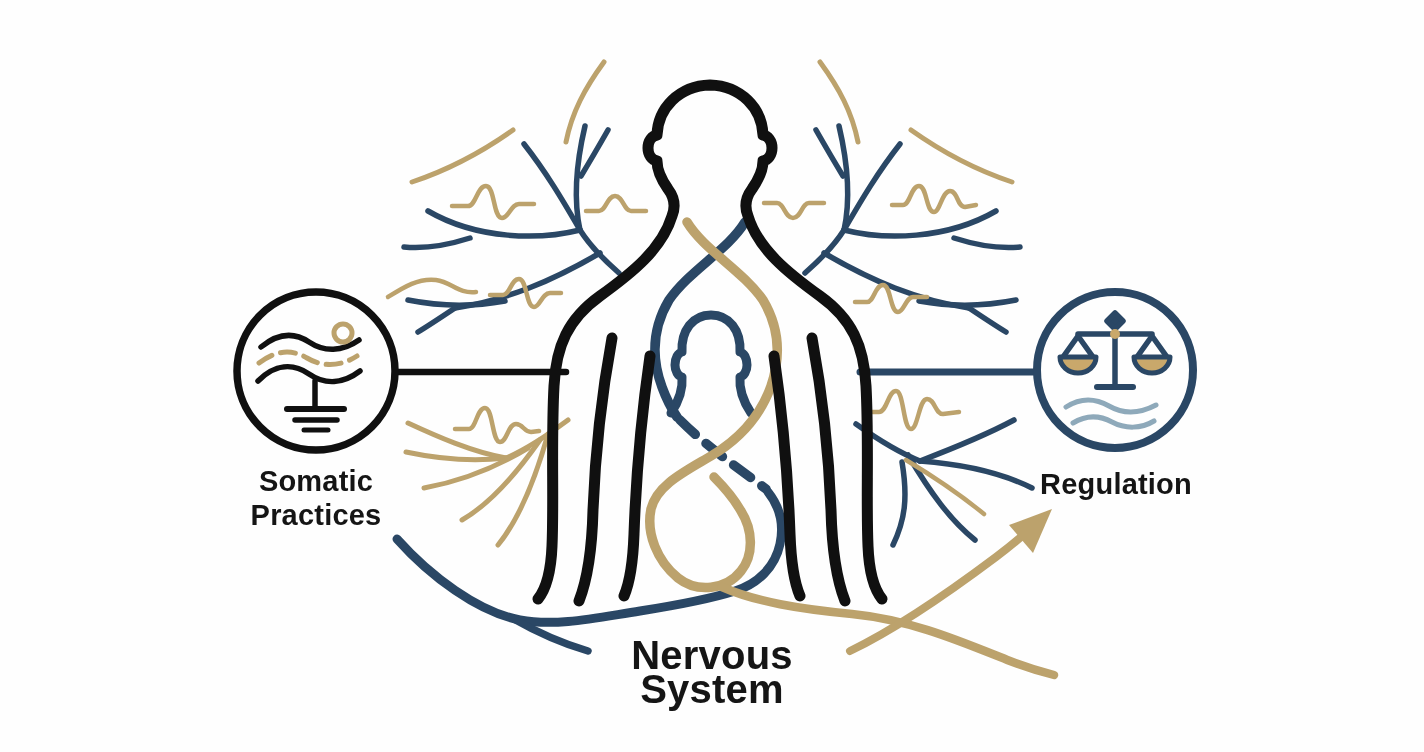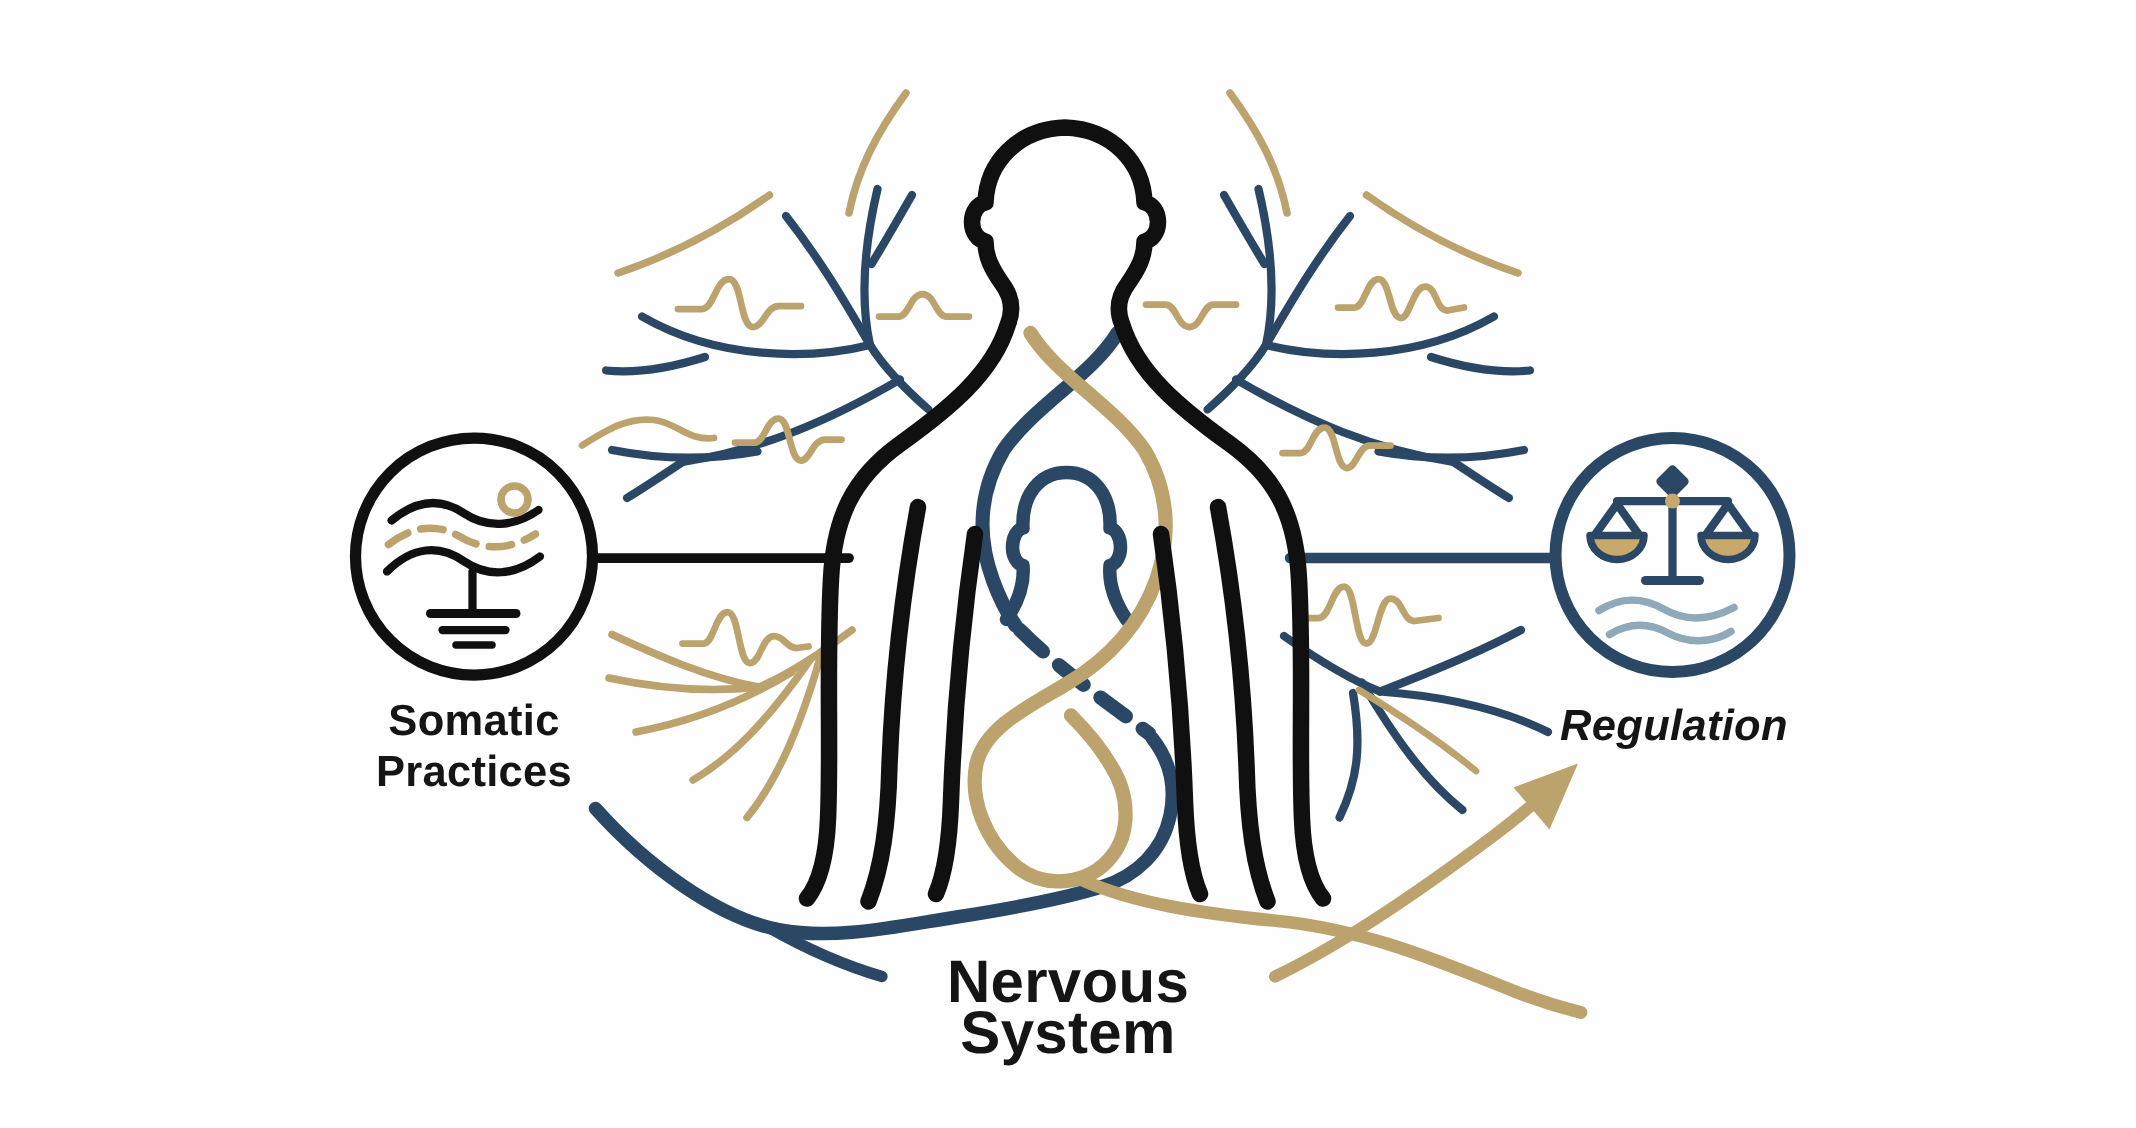--- a/index.html
+++ b/index.html
@@ -2,21 +2,21 @@
 <html><head>
 <meta charset="utf-8">
 <style>
   html,body{margin:0;padding:0;}
   body{width:1424px;height:752px;overflow:hidden;font-family:"Liberation Sans",sans-serif;}
   .stage{position:relative;width:1424px;height:752px;background:#fefefe;}
   .stage svg{position:absolute;left:0;top:0;}
   .label{position:absolute;font-weight:700;color:#151515;text-align:center;
          font-family:"Liberation Sans",sans-serif;letter-spacing:0.2px;}
   .label-somatic{left:236px;top:464px;width:160px;font-size:29px;line-height:34px;}
-  .label-regulation{left:1006px;top:468px;width:220px;font-size:29px;line-height:32px;font-style:italic;}
+  .label-regulation{left:1006px;top:468px;width:220px;font-size:29px;line-height:32px;}
   .label-nervous{left:562px;top:638px;width:300px;font-size:40px;line-height:34px;}
 </style>
 </head>
 <body>
 
 <div class="stage">
 <svg width="1424" height="752" viewBox="0 0 1424 752">
 
   <g fill="none" stroke-linecap="round" stroke-width="5.5" stroke="#2a4765">
     <path d="M 619,273 C 603,259 590,246 580,230"></path>

